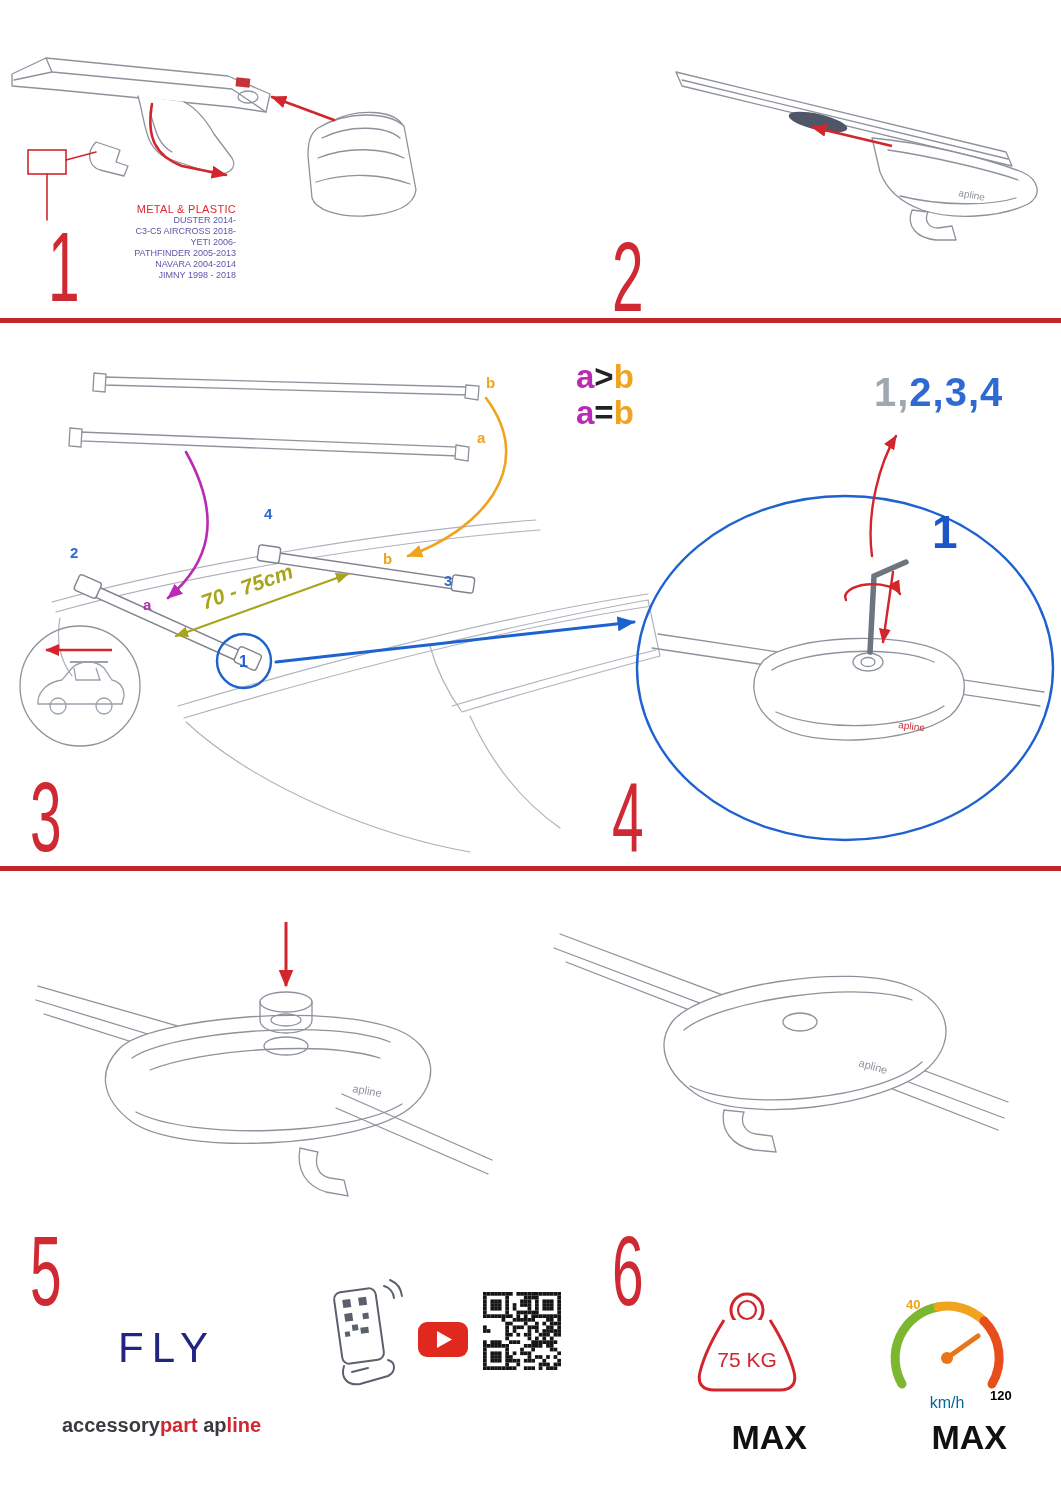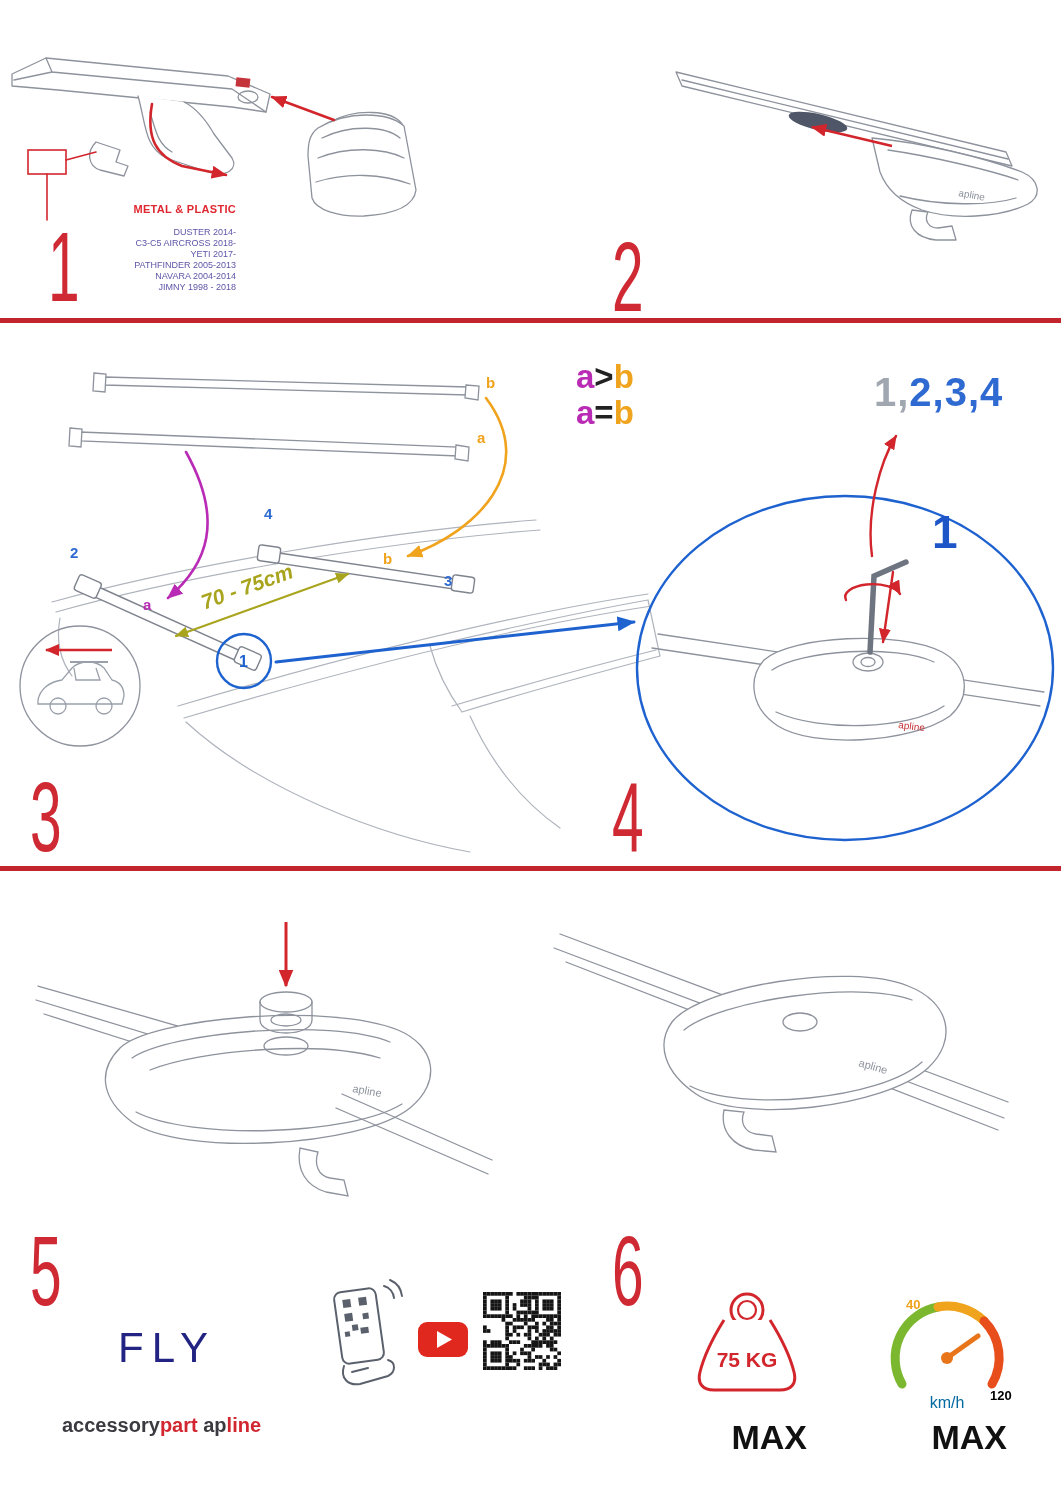--- a/index.html
+++ b/index.html
@@ -5,35 +5,35 @@
   *{margin:0;padding:0;box-sizing:border-box}
   body{background:#d9d9d9}
   .page{position:relative;width:1061px;height:1500px;background:#fff;overflow:hidden;
         font-family:"Liberation Sans",sans-serif;margin:0 auto}
   .art{position:absolute;left:0;top:0}
   .abs{position:absolute;line-height:1;white-space:nowrap}
   .stepnum{position:absolute;font-size:98px;line-height:1;color:#cf2a33;
            transform:scaleX(.58);transform-origin:0 0;font-weight:400}
   .divider{position:absolute;left:0;width:1061px;height:5px;background:#c2262c}
   .veh-block{position:absolute;left:0;top:203px;width:236px;text-align:right}
-  .metal{font-size:11px;font-weight:700;color:#e02730;letter-spacing:.3px;margin-bottom:12px}
+  .metal{font-size:11px;font-weight:400;color:#e02730;letter-spacing:.3px;margin-bottom:0}
   .veh{font-size:9px;font-weight:400;color:#5e55a8;line-height:11px}
   .formula{position:absolute;font-size:33px;font-weight:700}
   .fa{color:#b92bb5}.fop{color:#222}.fb{color:#f0a31c}
   .seq{position:absolute;left:874px;top:370px;font-size:40px;font-weight:600;letter-spacing:1px}
   .seq .g{color:#a0a7b1}.seq .b{color:#2e6ad1}
   .callout1{position:absolute;left:932px;top:505px;font-size:46px;font-weight:700;color:#1e56c8}
   .poslbl{position:absolute;font-size:15px;font-weight:700;color:#2e6ad1}
   .dist{position:absolute;left:198px;top:592px;font-size:21px;font-weight:700;font-style:italic;
         color:#a9a41d;transform:rotate(-20deg);transform-origin:0 0}
   .fly{position:absolute;left:118px;top:1324px;font-size:42px;color:#232384;letter-spacing:8px}
   .brand{position:absolute;left:62px;top:1414px;font-size:20px;font-weight:700}
   .dk{color:#3a3a40}.rd{color:#d22730}
   .wval{position:absolute;left:697px;top:1348px;width:100px;text-align:center;
-        font-size:21px;font-weight:700;color:#d2262c}
+        font-size:21px;font-weight:400;color:#d2262c}
   .max{position:absolute;width:120px;text-align:right;top:1418px;font-size:34px;font-weight:700;color:#111}
   .spd{position:absolute;font-size:13px;font-weight:700}
   .kmh{position:absolute;left:897px;top:1394px;width:100px;text-align:center;font-size:16px;color:#0369a1}
 </style>
 </head>
 <body>
 
 <div class="page">
 
   <svg class="art" width="1061" height="1500" viewBox="0 0 1061 1500">
@@ -229,21 +229,21 @@
   <div class="stepnum" style="left:612px;top:228px">2</div>
   <div class="stepnum" style="left:30px;top:768px">3</div>
   <div class="stepnum" style="left:612px;top:768px">4</div>
   <div class="stepnum" style="left:30px;top:1222px">5</div>
   <div class="stepnum" style="left:612px;top:1222px">6</div>
 
   <div class="veh-block">
     <div class="metal">METAL &amp; PLASTIC</div>
     <div class="veh">DUSTER 2014-</div>
     <div class="veh">C3-C5 AIRCROSS 2018-</div>
-    <div class="veh">YETI 2017-</div>
+    <div class="veh">YETI 2006-</div>
     <div class="veh">PATHFINDER 2005-2013</div>
     <div class="veh">NAVARA 2004-2014</div>
     <div class="veh">JIMNY 1998 - 2018</div>
   </div>
 
   <div class="formula" style="left:576px;top:358px">
     <span class="fa">a</span><span class="fop">&gt;</span><span class="fb">b</span>
   </div>
   <div class="formula" style="left:576px;top:394px">
     <span class="fa">a</span><span class="fop">=</span><span class="fb">b</span>

